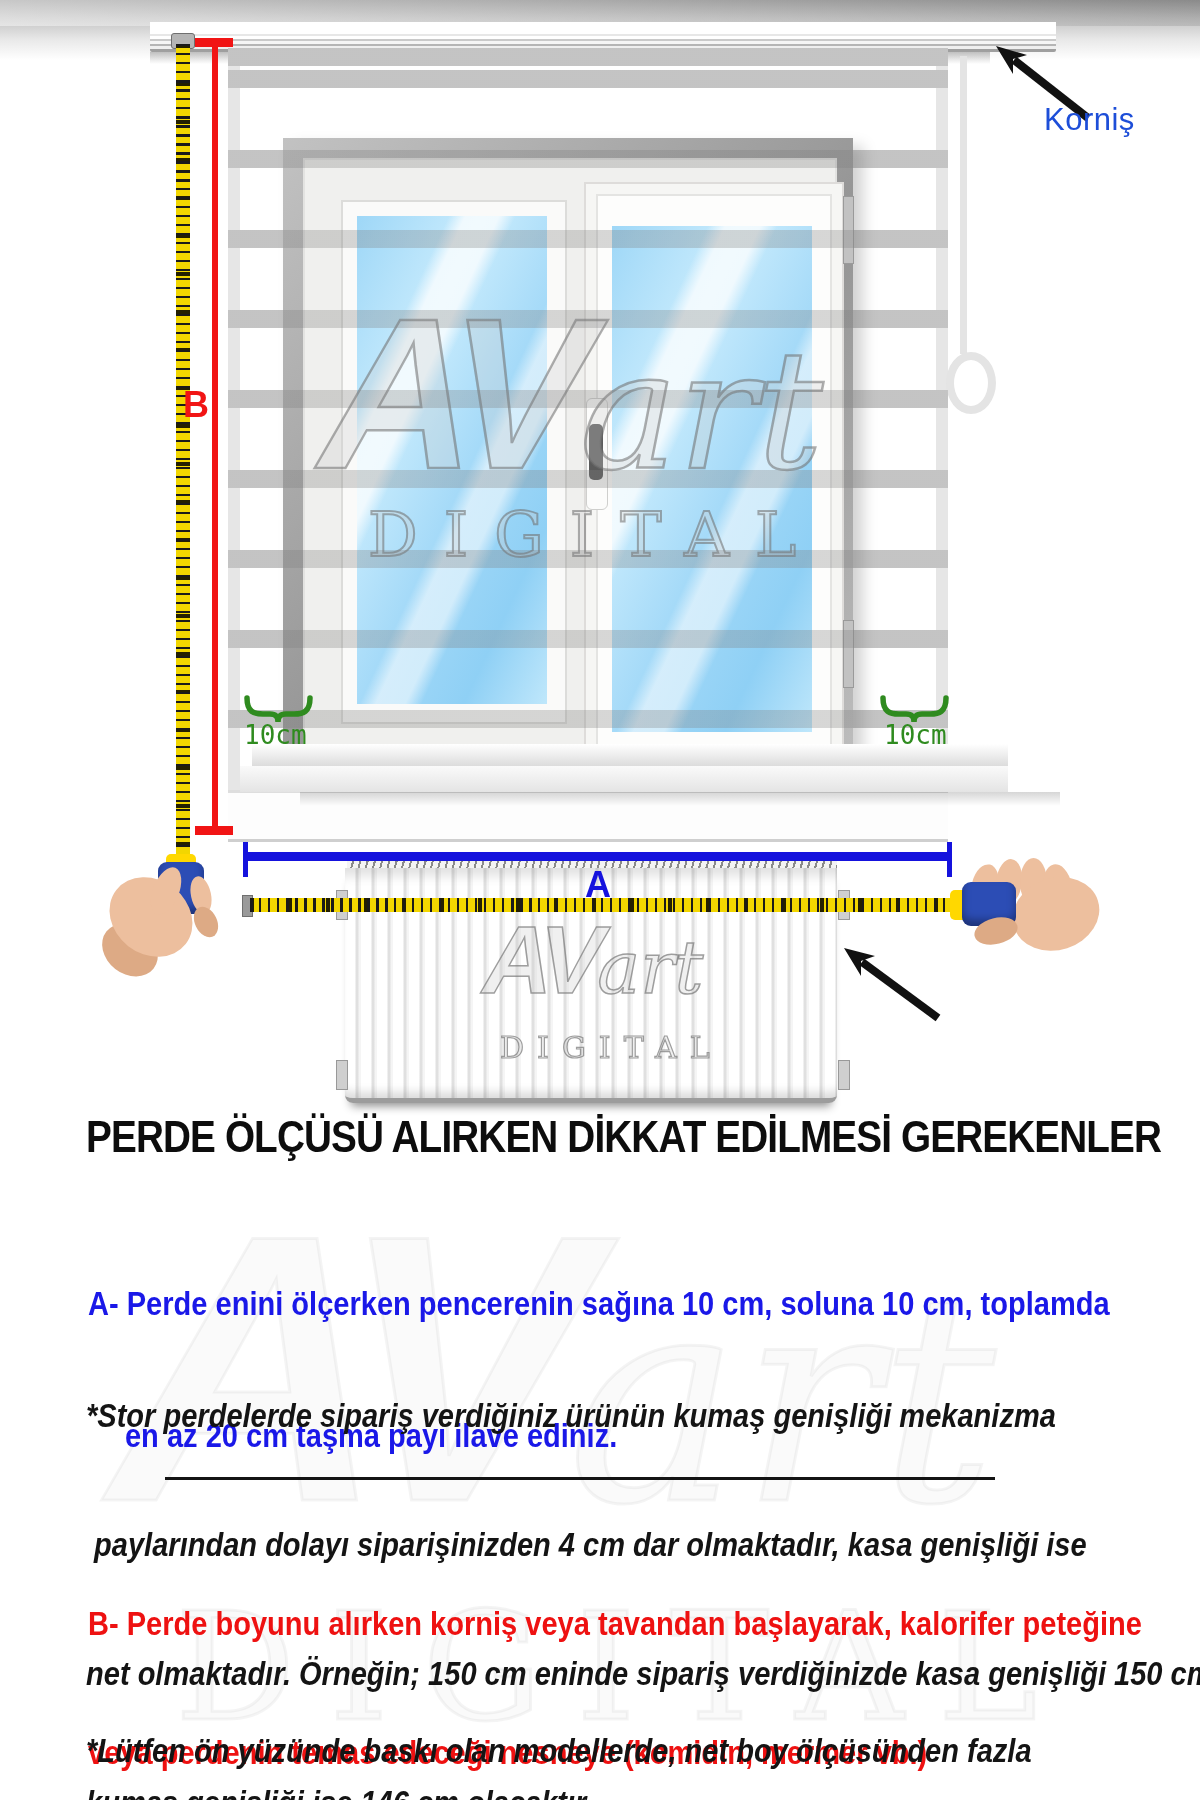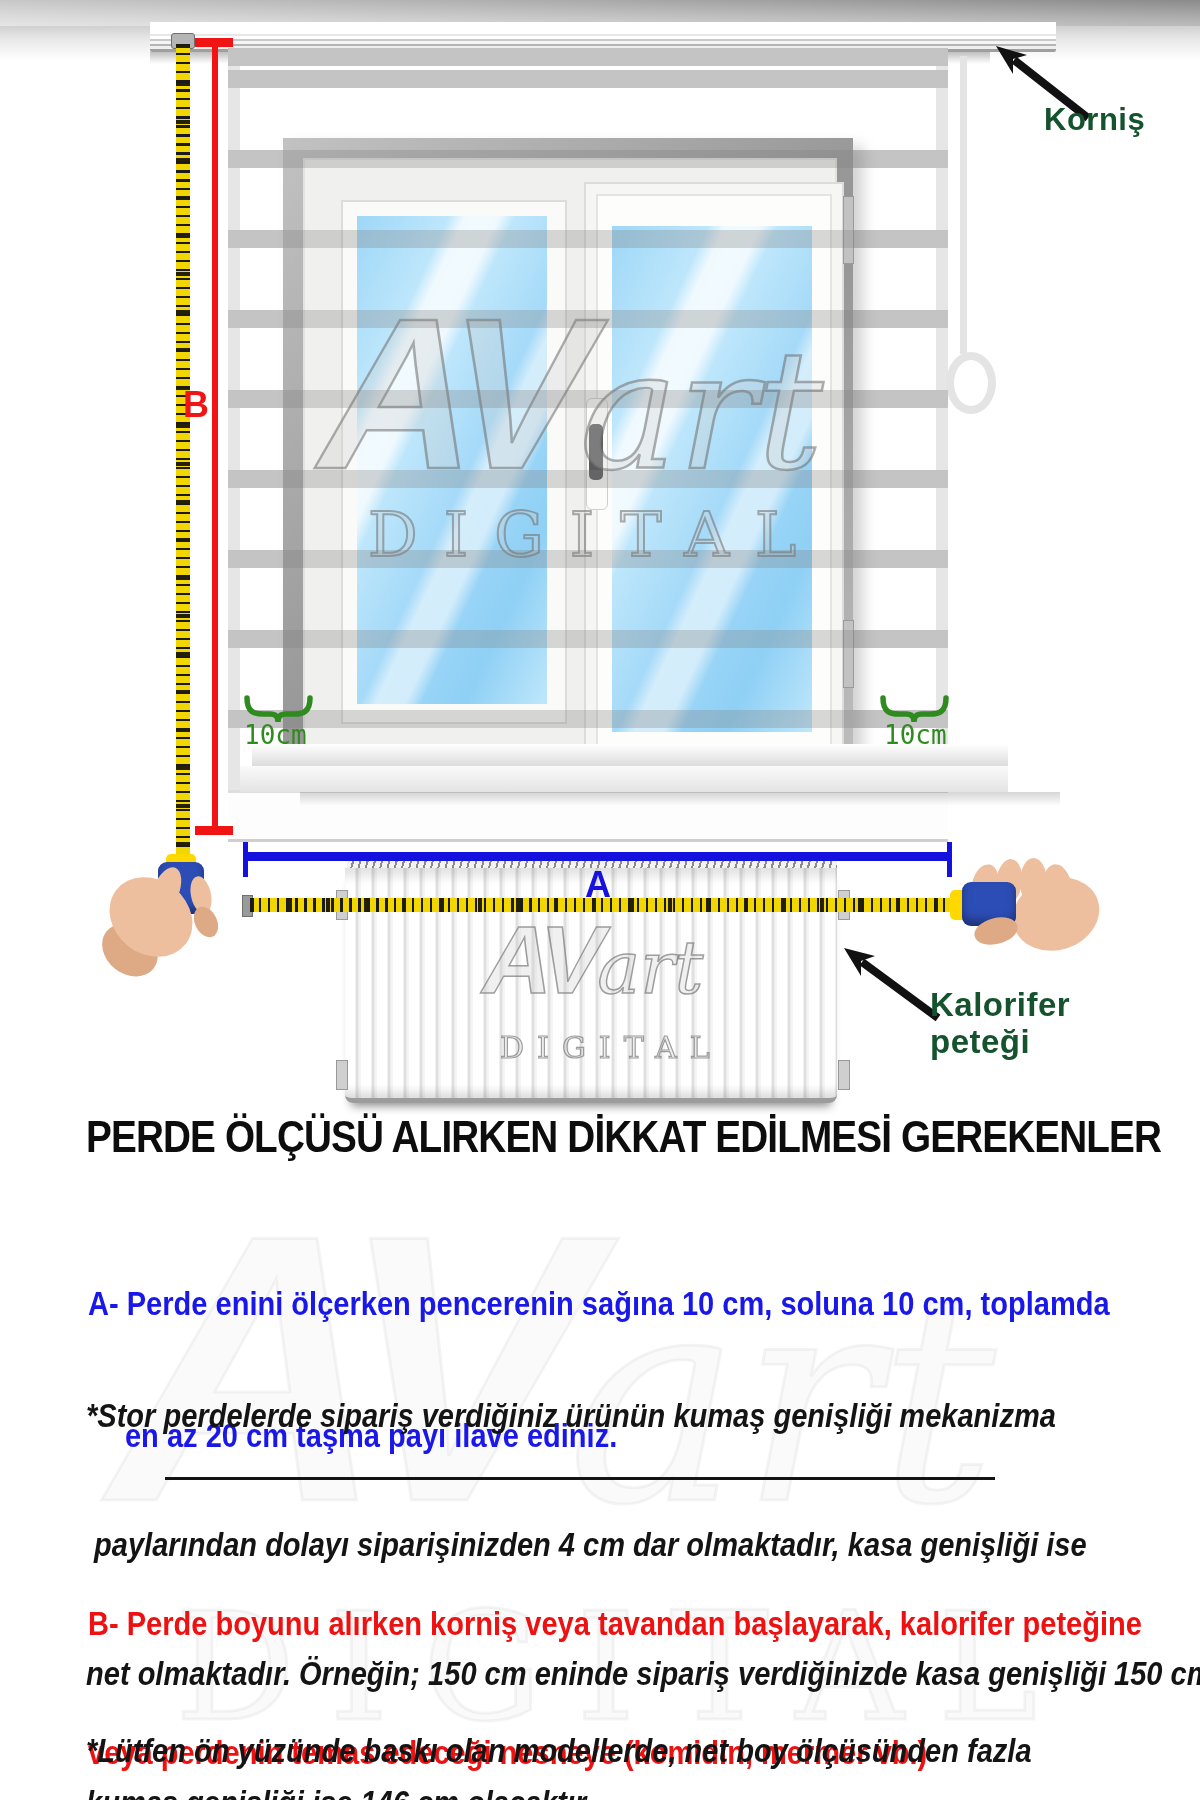--- a/index.html
+++ b/index.html
@@ -89,21 +89,21 @@
   .hand{z-index:9;}
   .skin{position:absolute;background:#edbf9e;border-radius:50%;}
   .skin.dark{background:#ddaa85;}
   .tape-body{position:absolute;background:#2c4db5;border-radius:9px;box-shadow:inset 0 -6px 8px rgba(0,0,0,.35);}
   .tape-cap{position:absolute;background:#ffd800;border-radius:5px;}
 
   .green-label{font-family:"DejaVu Sans Mono",monospace;font-size:26px;color:#2f8b1f;z-index:8;}
 
   .scene-svg{left:0;top:0;width:1200px;height:1120px;z-index:10;}
 
-  .callout{font-weight:bold;color:#14532d;z-index:11;letter-spacing:.5px;}
+  .callout{font-weight:normal;color:#1d4ed8;z-index:11;letter-spacing:.5px;text-align:right;}
   .kornis{left:1044px;top:102px;font-size:31px;}
   .kalorifer{left:930px;top:986px;font-size:33px;line-height:37px;}
 
   
   .wm{color:rgba(205,205,205,.30);-webkit-text-stroke:2.5px rgba(110,110,110,.55);
       white-space:nowrap;z-index:5;}
   .wm .av{font-weight:bold;display:inline-block;transform:skewX(-12deg);letter-spacing:-14px;}
   .wm .art{font-family:"DejaVu Serif",serif;font-style:italic;}
   .wm-win-row1{left:325px;top:270px;font-size:215px;}
   .wm-win-row1 .art{font-size:165px;}
@@ -228,24 +228,20 @@
     </g>
     <g>
       <line x1="938" y1="1018" x2="862" y2="962" stroke="#111111" stroke-width="8"></line>
       <polygon points="844,948 875,956 861,961 861,976" fill="#111111"></polygon>
     </g>
   </svg>
 
   <div class="abs green-label" style="left:244px;top:720px;">10cm</div>
   <div class="abs green-label" style="left:884px;top:720px;">10cm</div>
   <div class="abs callout kornis">Korniş</div>
-  <div class="abs callout kalorifer">
-    <div>Kalorifer</div>
-    <div>peteği</div>
-  </div>
 
   <div class="abs ghost ghost-av"><span class="av">AV</span><span class="art">art</span></div>
   <div class="abs ghost ghost-digital">DIGITAL</div>
 
   <div class="abs condensed title">PERDE ÖLÇÜSÜ ALIRKEN DİKKAT EDİLMESİ GEREKENLER</div>
 
   <div class="abs condensed para para-a">
     <div>A- Perde enini ölçerken pencerenin sağına 10 cm, soluna 10 cm, toplamda</div>
     <div class="indent">en az 20 cm taşma payı ilave ediniz.</div>
   </div>

